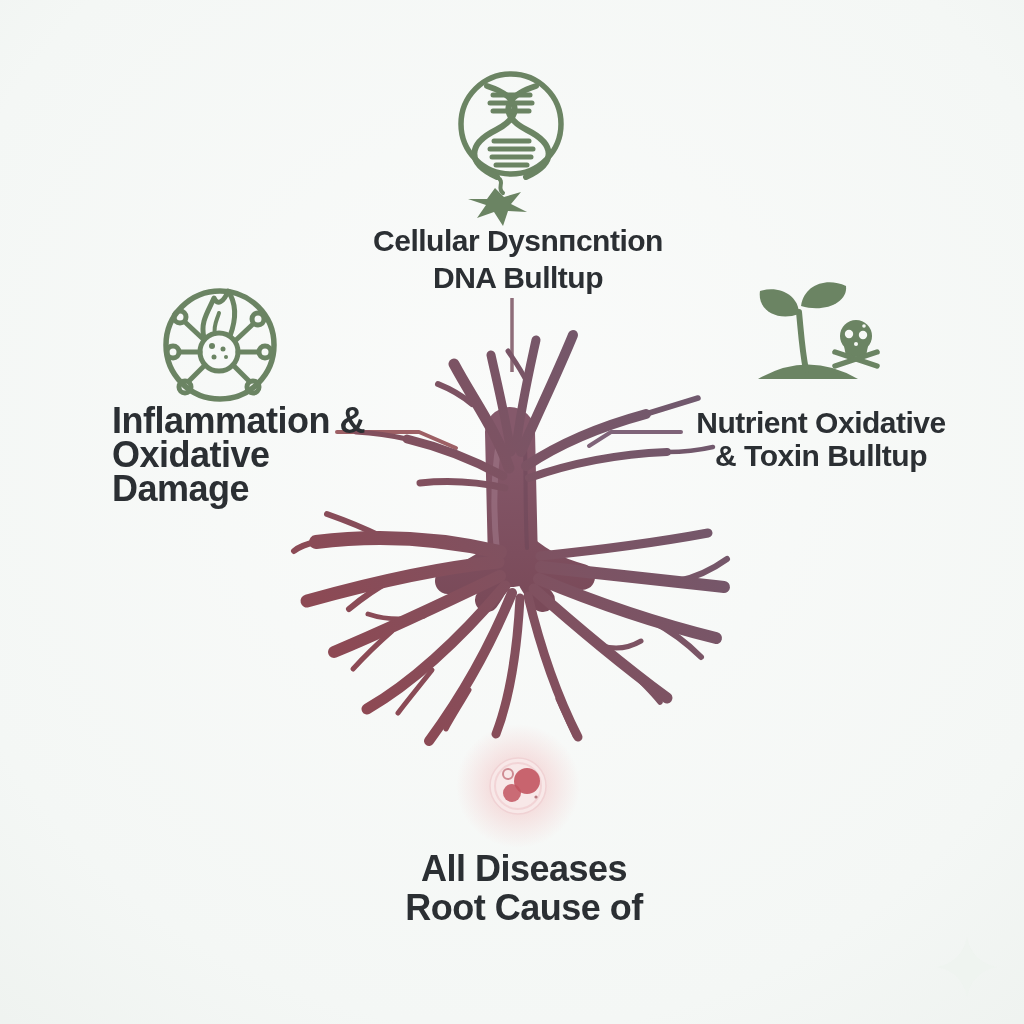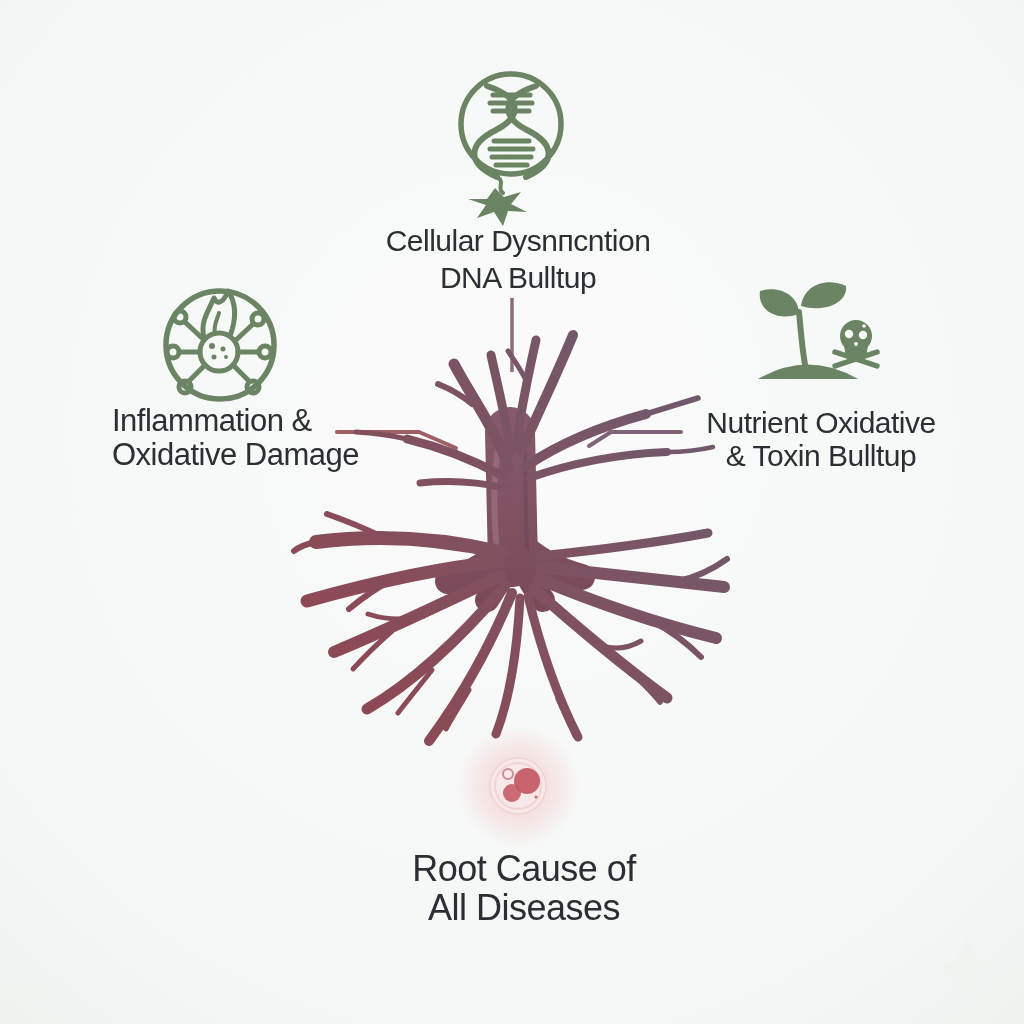--- a/index.html
+++ b/index.html
@@ -12,25 +12,25 @@
     background:
       radial-gradient(130% 130% at 50% 42%,
         var(--background-center) 0%,
         #f4f7f5 45%,
         #e9eeea 75%,
         var(--background-edge) 100%);
   }
   svg.art { position: absolute; left: 0; top: 0; width: 1024px; height: 1024px; }
 
   .label {
-    position: absolute; font-weight: 400; color: var(--text-dark);
+    position: absolute; font-weight: 700; color: var(--text-dark);
     letter-spacing: -0.5px;
   }
   .label-top    { left: 262px; top: 222px; width: 512px; text-align: center; font-size: 30px; line-height: 37px; }
-  .label-left   { left: 112px; top: 404px; width: 290px; text-align: left;   font-size: 31px; line-height: 34px; }
+  .label-left   { left: 112px; top: 404px; width: 290px; text-align: left;   font-size: 36px; line-height: 34px; }
   .label-right  { left: 660px; top: 406px; width: 322px; text-align: center; font-size: 30px; line-height: 33px; }
   .label-bottom { left: 324px; top: 849px; width: 400px; text-align: center; font-size: 36px; line-height: 39px; }
 
   
   .grn-s { stroke: var(--icon-green); fill: none; stroke-linecap: round; stroke-linejoin: round; }
   .grn-f { fill: var(--icon-green); stroke: none; }
   .white-f { fill: #f7f9f6; stroke: none; }
 
   .con-top   { stroke: var(--connector-top);   stroke-width: 3.5; fill: none; }
   .con-left  { stroke: var(--connector-left);  stroke-width: 4;   fill: none; stroke-linecap: round; stroke-linejoin: round; }
@@ -204,17 +204,17 @@
     <div>Inflammation &amp;</div>
     <div>Oxidative Damage</div>
   </div>
 
   <div class="label label-right">
     <div>Nutrient Oxidative</div>
     <div>&amp; Toxin Bulltup</div>
   </div>
 
   <div class="label label-bottom">
+    <div>All Diseases</div>
     <div>Root Cause of</div>
-    <div>All Diseases</div>
   </div>
 
 </div>
 
 </body></html>

